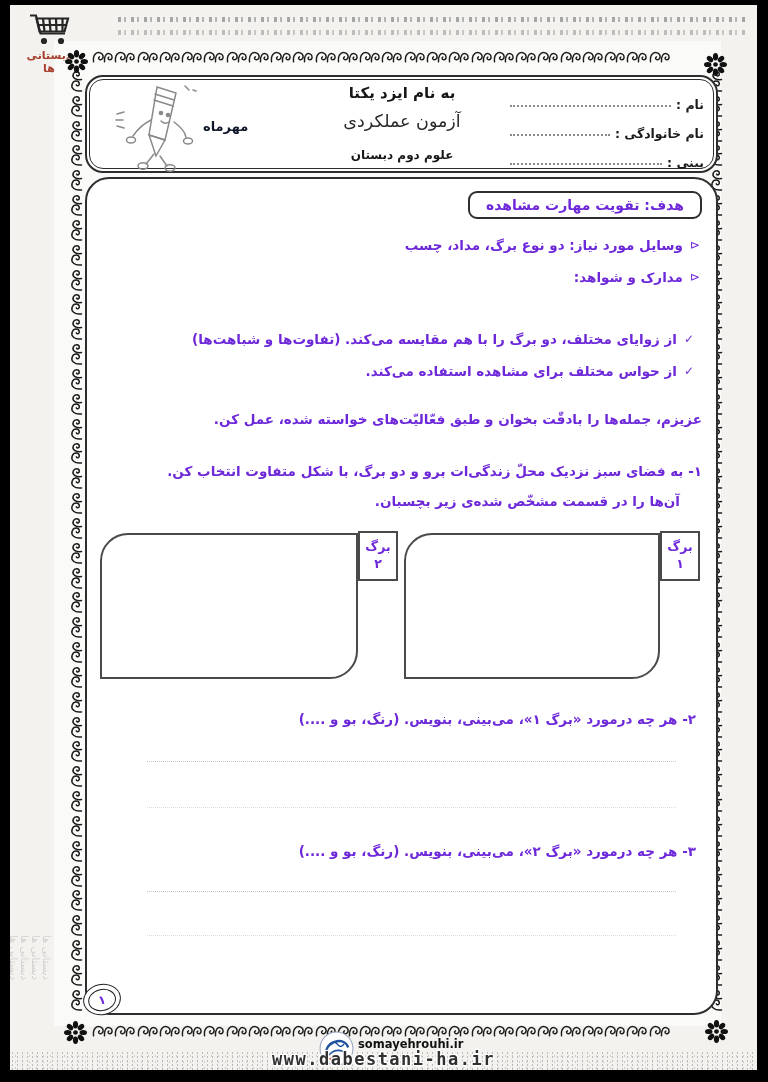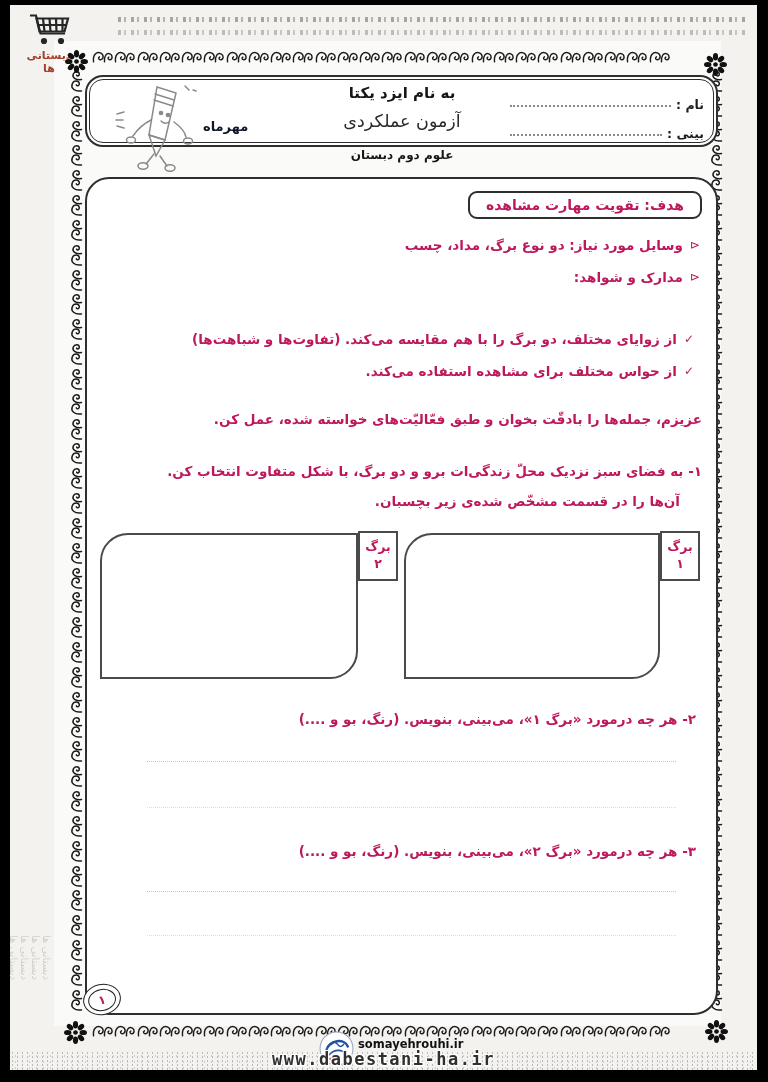--- a/index.html
+++ b/index.html
@@ -39,39 +39,39 @@
   .swirl-col.right{left:694px;}
   .swirl-col svg{transform:rotate(-90deg);}
   .flower{position:absolute;width:27px;height:27px;}
   .flower.tl{left:53px;top:43px;}
   .flower.tr{left:692px;top:46px;}
   .flower.bl{left:52px;top:1014px;}
   .flower.br{left:693px;top:1013px;}
 
   
   .header-box{
-    position:absolute;left:75px;top:70px;width:633px;height:72px;background:#fff;
+    position:absolute;left:75px;top:70px;width:633px;height:98px;background:#fff;
     border:2px solid #2e2e2e;border-radius:18px;box-sizing:border-box;
   }
   .header-inner{position:absolute;inset:2px;border:1px solid #2e2e2e;border-radius:14px;}
   .fields{position:absolute;top:6px;right:12px;width:196px;direction:rtl;}
   .field-row{display:flex;align-items:flex-end;height:29px;}
   .field-label{font-size:12.5px;font-weight:bold;color:#1b1b1b;white-space:nowrap;}
   .field-dots{flex:1;border-bottom:2px dotted #8a8a8a;margin:0 5px 5px 2px;height:0;}
   .header-center{position:absolute;top:7px;left:150px;width:330px;text-align:center;direction:rtl;color:#161616;}
   .t1{font-size:15px;font-weight:bold;}
   .t2{font-size:17.5px;font-weight:normal;margin-top:9px;letter-spacing:.5px;color:#2a2a2a;}
   .t3{font-size:12px;font-weight:bold;margin-top:17px;}
   .month{position:absolute;left:116px;top:42px;font-size:13px;font-weight:bold;direction:rtl;color:#0f172a;}
   .pencil{position:absolute;left:18px;top:3px;}
 
   
   .content-box{
     position:absolute;left:75px;top:172px;width:633px;height:838px;background:#fff;
-    border:2px solid #2e2e2e;border-radius:24px;box-sizing:border-box;direction:rtl;color:#be185d;
+    border:2px solid #2e2e2e;border-radius:24px;box-sizing:border-box;direction:rtl;color:#6d28d9;
   }
   .goal-badge{
     position:absolute;top:12px;right:14px;border:2px solid #2e2e2e;border-radius:9px;
     padding:4px 16px;font-size:14px;font-weight:bold;background:#fff;
   }
   .line{position:absolute;font-size:13.5px;font-weight:bold;white-space:nowrap;}
   .glyph{display:inline-block;margin-left:7px;font-weight:normal;font-size:12px;transform:translateY(-1px);}
   .b1{top:58px;right:16px;}
   .b2{top:90px;right:16px;}
   .c1{top:122px;right:22px;}
@@ -1106,20 +1106,24 @@
 
   <div class="header-box">
     <div class="header-inner"></div>
 
     <div class="fields">
       <div class="field-row">
         <span class="field-label">نام :</span>
         <span class="field-dots"></span>
       </div>
       <div class="field-row">
+        <span class="field-label">نام خانوادگی :</span>
+        <span class="field-dots"></span>
+      </div>
+      <div class="field-row">
         <span class="field-label">بینی :</span>
         <span class="field-dots"></span>
       </div>
     </div>
 
     <div class="header-center">
       <div class="t1">به نام ایزد یکتا</div>
       <div class="t2">آزمون عملکردی</div>
       <div class="t3">علوم دوم دبستان</div>
     </div>

